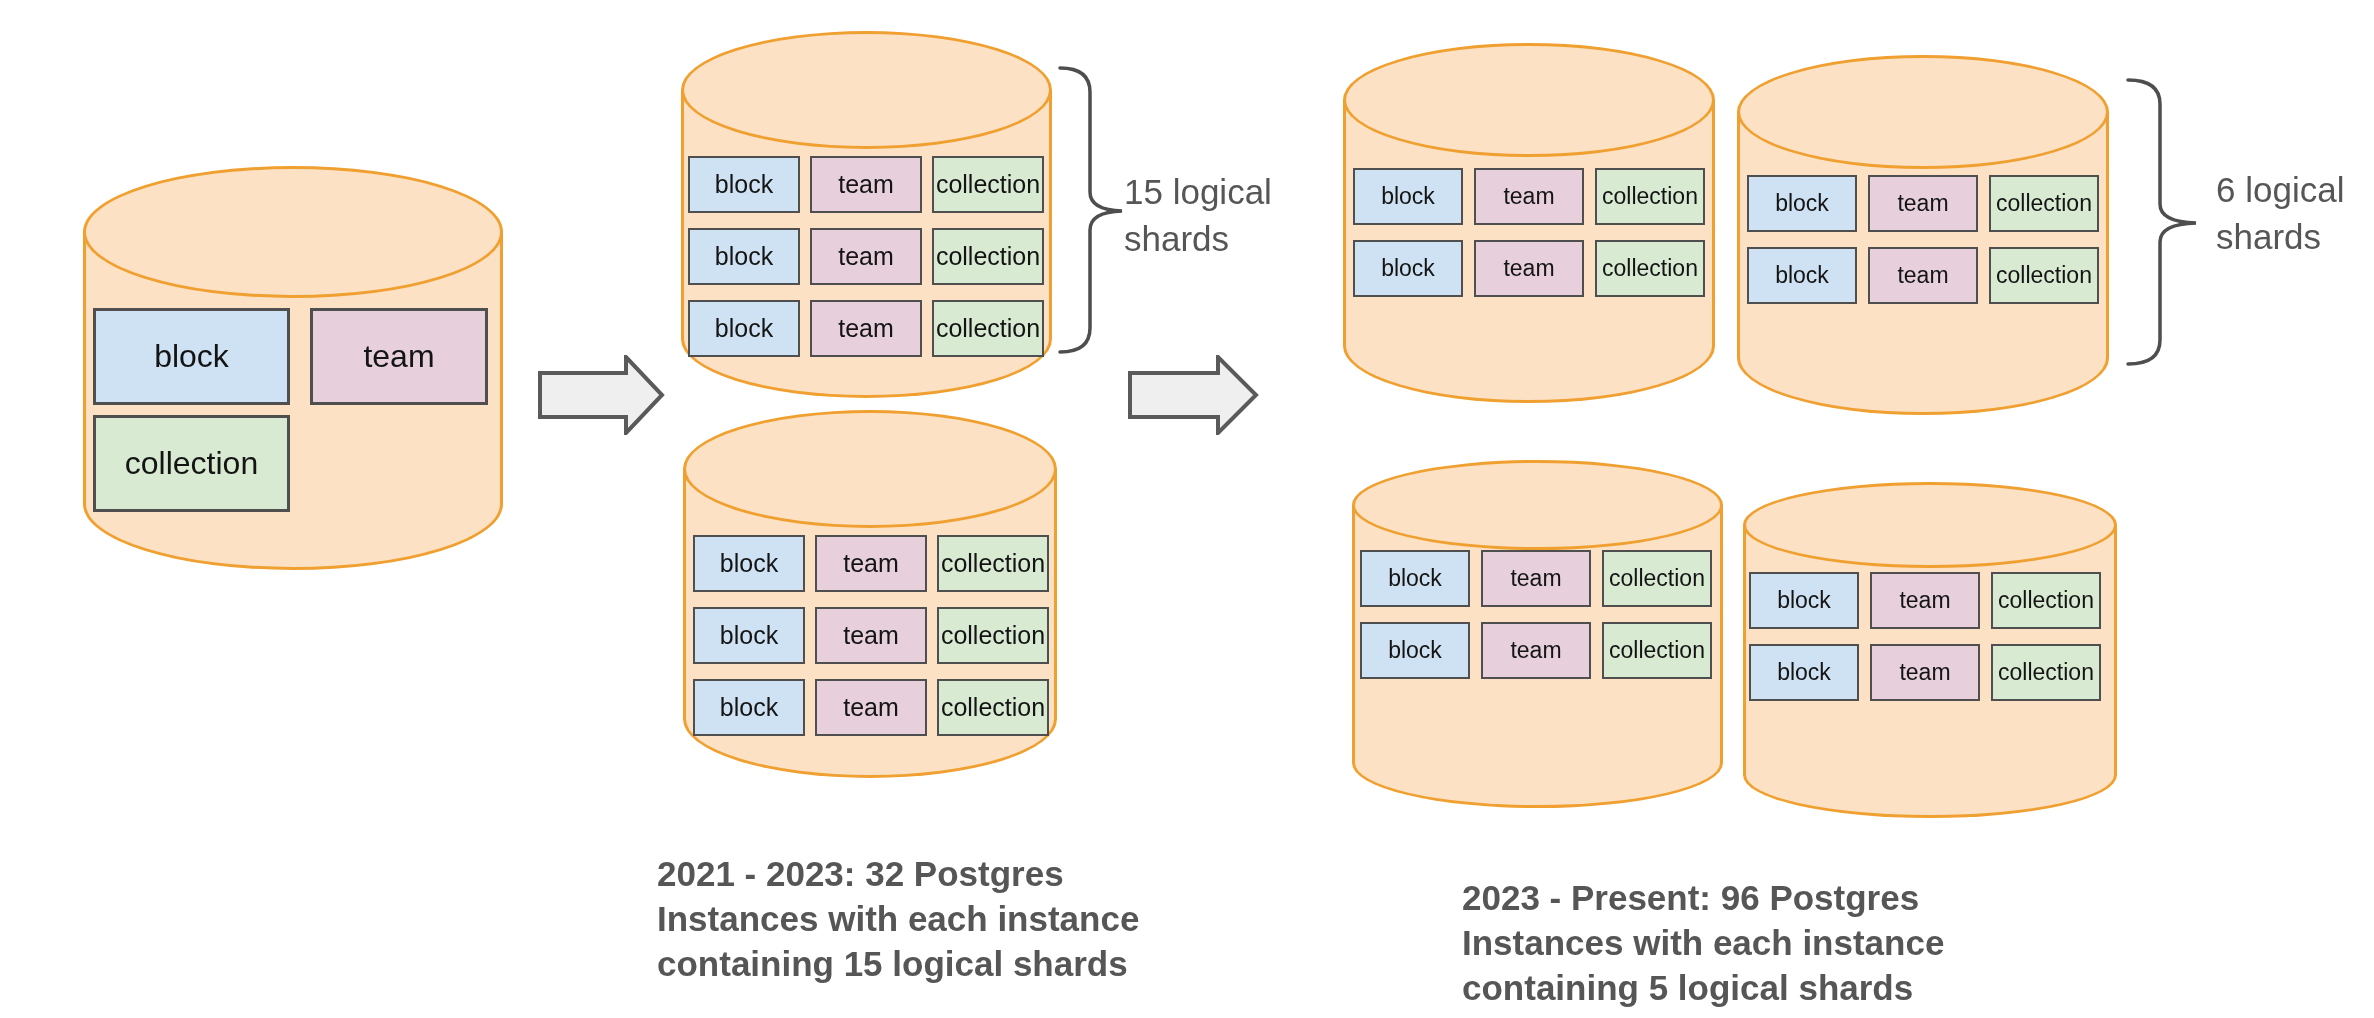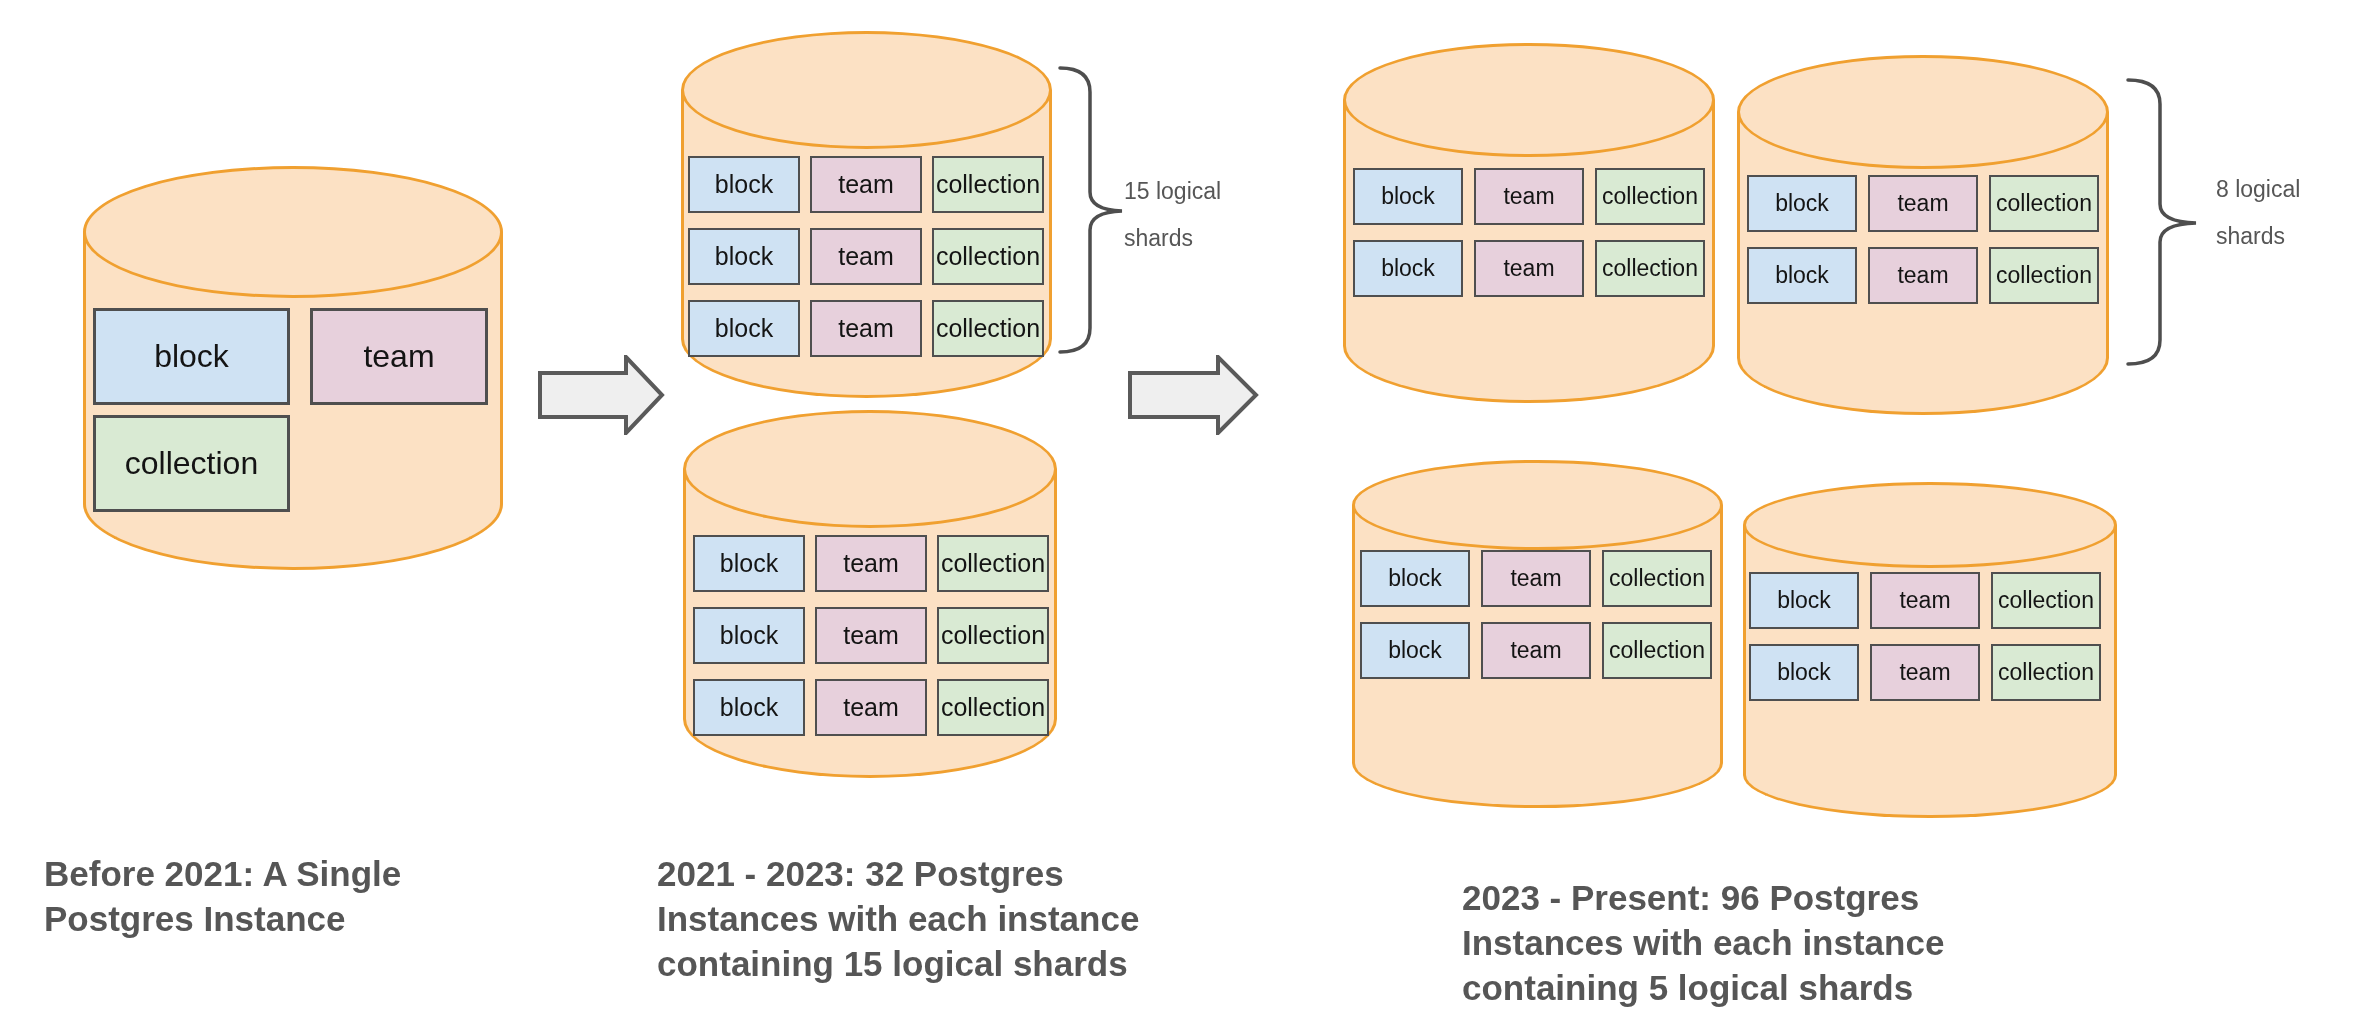--- a/index.html
+++ b/index.html
@@ -59,21 +59,21 @@
   
   .caption{
     position:absolute;
     font-size:35px;font-weight:bold;
     line-height:45px;
     color:var(--gray-text);
     white-space:pre-line;
   }
   .shard-label{
     position:absolute;
-    font-size:23px;font-weight:normal;
+    font-size:35px;font-weight:normal;
     line-height:47px;
     color:var(--gray-text);
     white-space:pre-line;
   }
   .arrow-svg,.brace-svg{position:absolute;z-index:3;}
 </style>
 </head>
 <body>
 
 <div id="stage" style="--cyl-fill: #FCE1C4; --cyl-stroke: #F0A030; --tbl-border: #4f4f4f; --block-fill: #CFE2F3; --team-fill: #E7D0DC; --collection-fill: #D9EAD3; --text-dark: #141414; --gray-text: #565656; --arrow-fill: #EFEFEF; --arrow-stroke: #5a5a5a; --brace-stroke: #4e4e4e;">
@@ -210,25 +210,23 @@
           <div class="cell c-block">block</div>
           <div class="cell c-team">team</div>
           <div class="cell c-collection">collection</div>
         </div>
       </div>
   </div>
 
   <svg class="brace-svg" style="left:2120px;top:76px;" width="84" height="294" viewBox="0 0 84 294">
     <path d="M 8,4 Q 40,4 40,28 L 40,128 Q 40,146 76,147 Q 40,148 40,166 L 40,264 Q 40,288 8,288" fill="none" stroke="var(--brace-stroke)" stroke-width="3.5" stroke-linecap="round"></path>
   </svg>
-  <div class="shard-label" style="left:2216px;top:166px;">8 logical
+  <div class="shard-label" style="left:2216px;top:166px;">6 logical
 shards</div>
 
-  <div class="caption" style="left:44px;top:851px;">Before 2021: A Single
-Postgres Instance</div>
   <div class="caption" style="left:657px;top:851px;">2021 - 2023: 32 Postgres
 Instances with each instance
 containing 15 logical shards</div>
   <div class="caption" style="left:1462px;top:851px;margin-top:24px;">2023 - Present: 96 Postgres
 Instances with each instance
 containing 5 logical shards</div>
 
 </div>
 
 </body></html>

